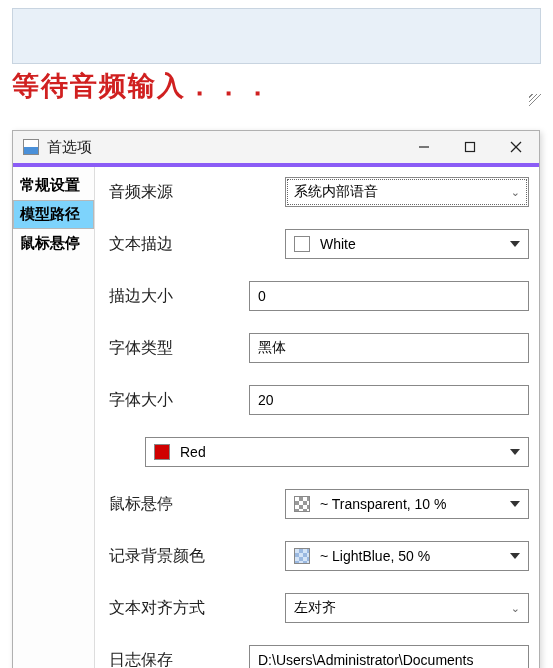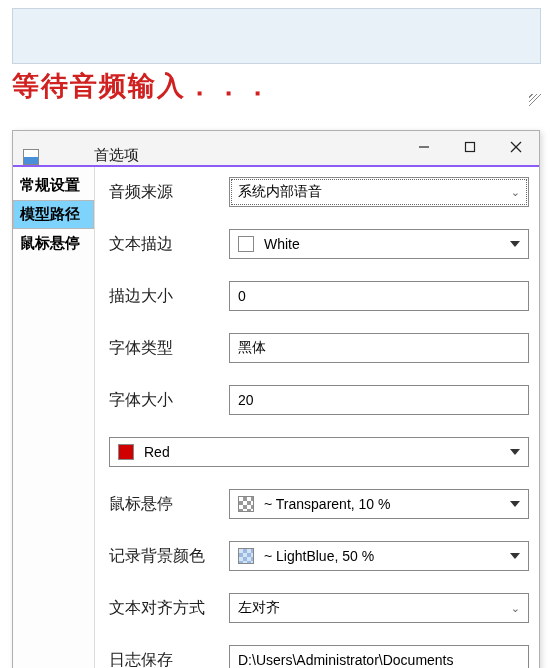--- a/index.html
+++ b/index.html
@@ -52,24 +52,23 @@
       top: 130px;
       width: 528px;
       border: 1px solid #b0b0b0;
       background: #f8f8f8;
       box-shadow: 2px 2px 6px rgba(0,0,0,0.15);
     }
     
     .titlebar {
       height: 36px;
       display: flex;
-      align-items: flex-end;
+      align-items: center;
       background: #f4f4f4;
-      border-bottom: 2px solid #8b5cf6;
-      gap: 47px;
+      border-bottom: 4px solid #8b5cf6;
     }
     .titlebar-icon {
       width: 16px; height: 16px;
       margin: 0 8px 0 10px;
       border: 1px solid #888;
       background: linear-gradient(to bottom, #fff 0%, #fff 50%, #4a90d9 50%, #4a90d9 100%);
     }
     .titlebar-title {
       flex: 1;
       font-size: 15px;
@@ -114,40 +113,42 @@
     }
     
     .form-area {
       flex: 1;
       padding: 6px 10px 16px 14px;
     }
     .form-row {
       display: flex;
       align-items: center;
       margin: 8px 0 22px 0;
+      gap: 20px;
     }
     .form-row:first-child { margin-top: 4px; }
     .form-label {
       width: 120px;
       font-size: 16px;
       color: #222;
     }
     .form-control {
       flex: 1;
     }
     
     .combo {
       height: 30px;
       border: 1px solid #888;
       background: #fff;
       display: flex;
       align-items: center;
       padding: 0 8px;
       position: relative;
       font-size: 14px;
+      margin-left: 36px;
     }
     .combo.dotted-focus {
       outline: 1px dotted #666;
       outline-offset: -3px;
     }
     .combo-arrow {
       position: absolute;
       right: 8px;
       top: 50%;
       transform: translateY(-50%);

